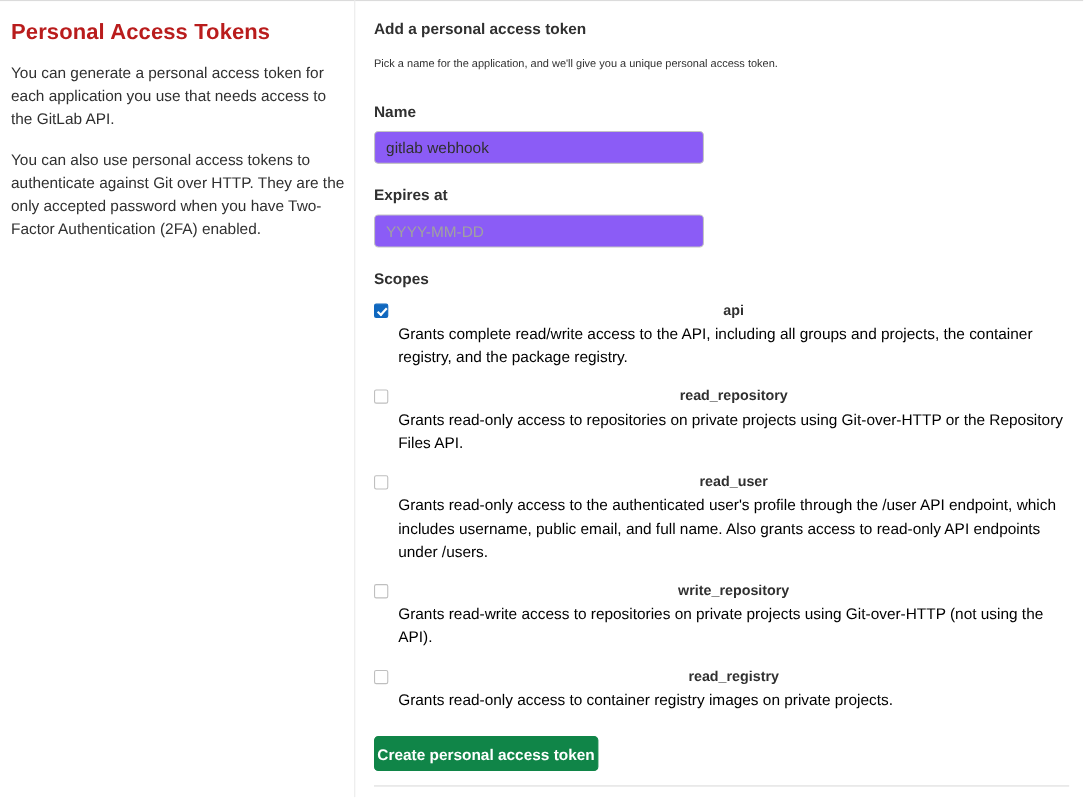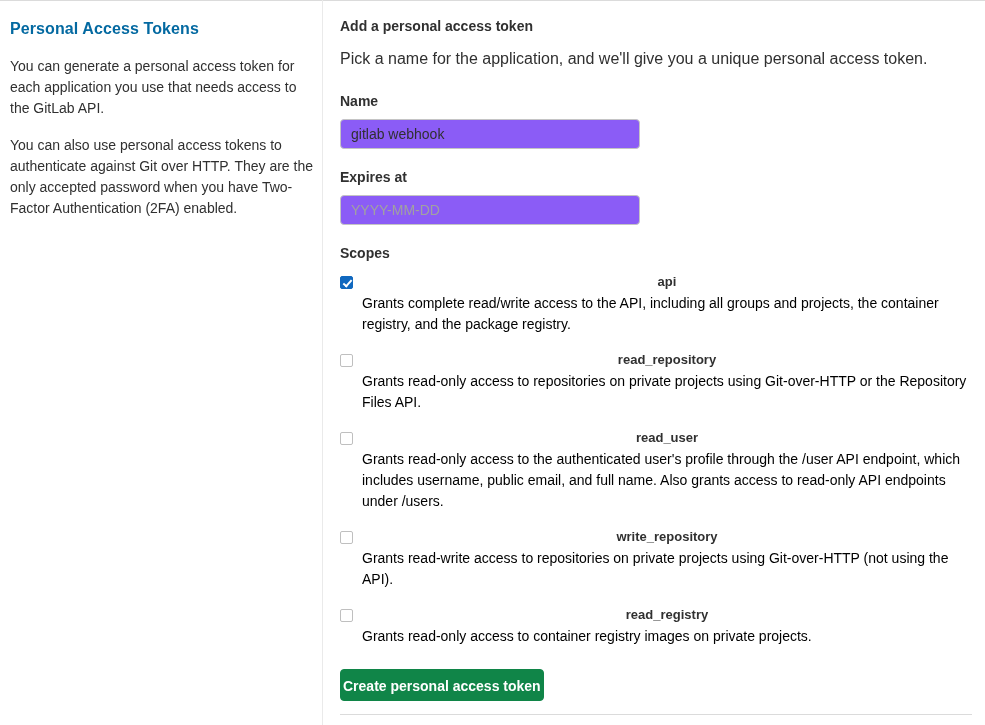--- a/index.html
+++ b/index.html
@@ -29,24 +29,24 @@
     background: #dbdbdb;
   }
   .left-col {
     position: absolute;
     left: 10px;
     top: 16px;
     width: 305px;
   }
   .left-col h2 {
     margin: 0 0 14px 0;
-    font-size: 16px;
+    font-size: 20px;
     line-height: 26px;
     font-weight: bold;
-    color: #0369a1;
+    color: #b91c1c;
     letter-spacing: 0.1px;
   }
   .left-col p {
     margin: 0 0 16px 0;
     font-size: 14px;
     line-height: 21px;
     color: #303030;
   }
   .divider-v {
     position: absolute;
@@ -63,21 +63,21 @@
     width: 632px;
   }
   .form-title {
     font-size: 14px;
     font-weight: bold;
     color: #303030;
     margin: 0 0 12px 0;
     line-height: 20px;
   }
   .form-sub {
-    font-size: 16px;
+    font-size: 10px;
     line-height: 21px;
     color: #303030;
     margin: 0 0 22px 0;
   }
   .field-label {
     display: block;
     font-size: 14px;
     font-weight: bold;
     color: #303030;
     margin-bottom: 8px;

